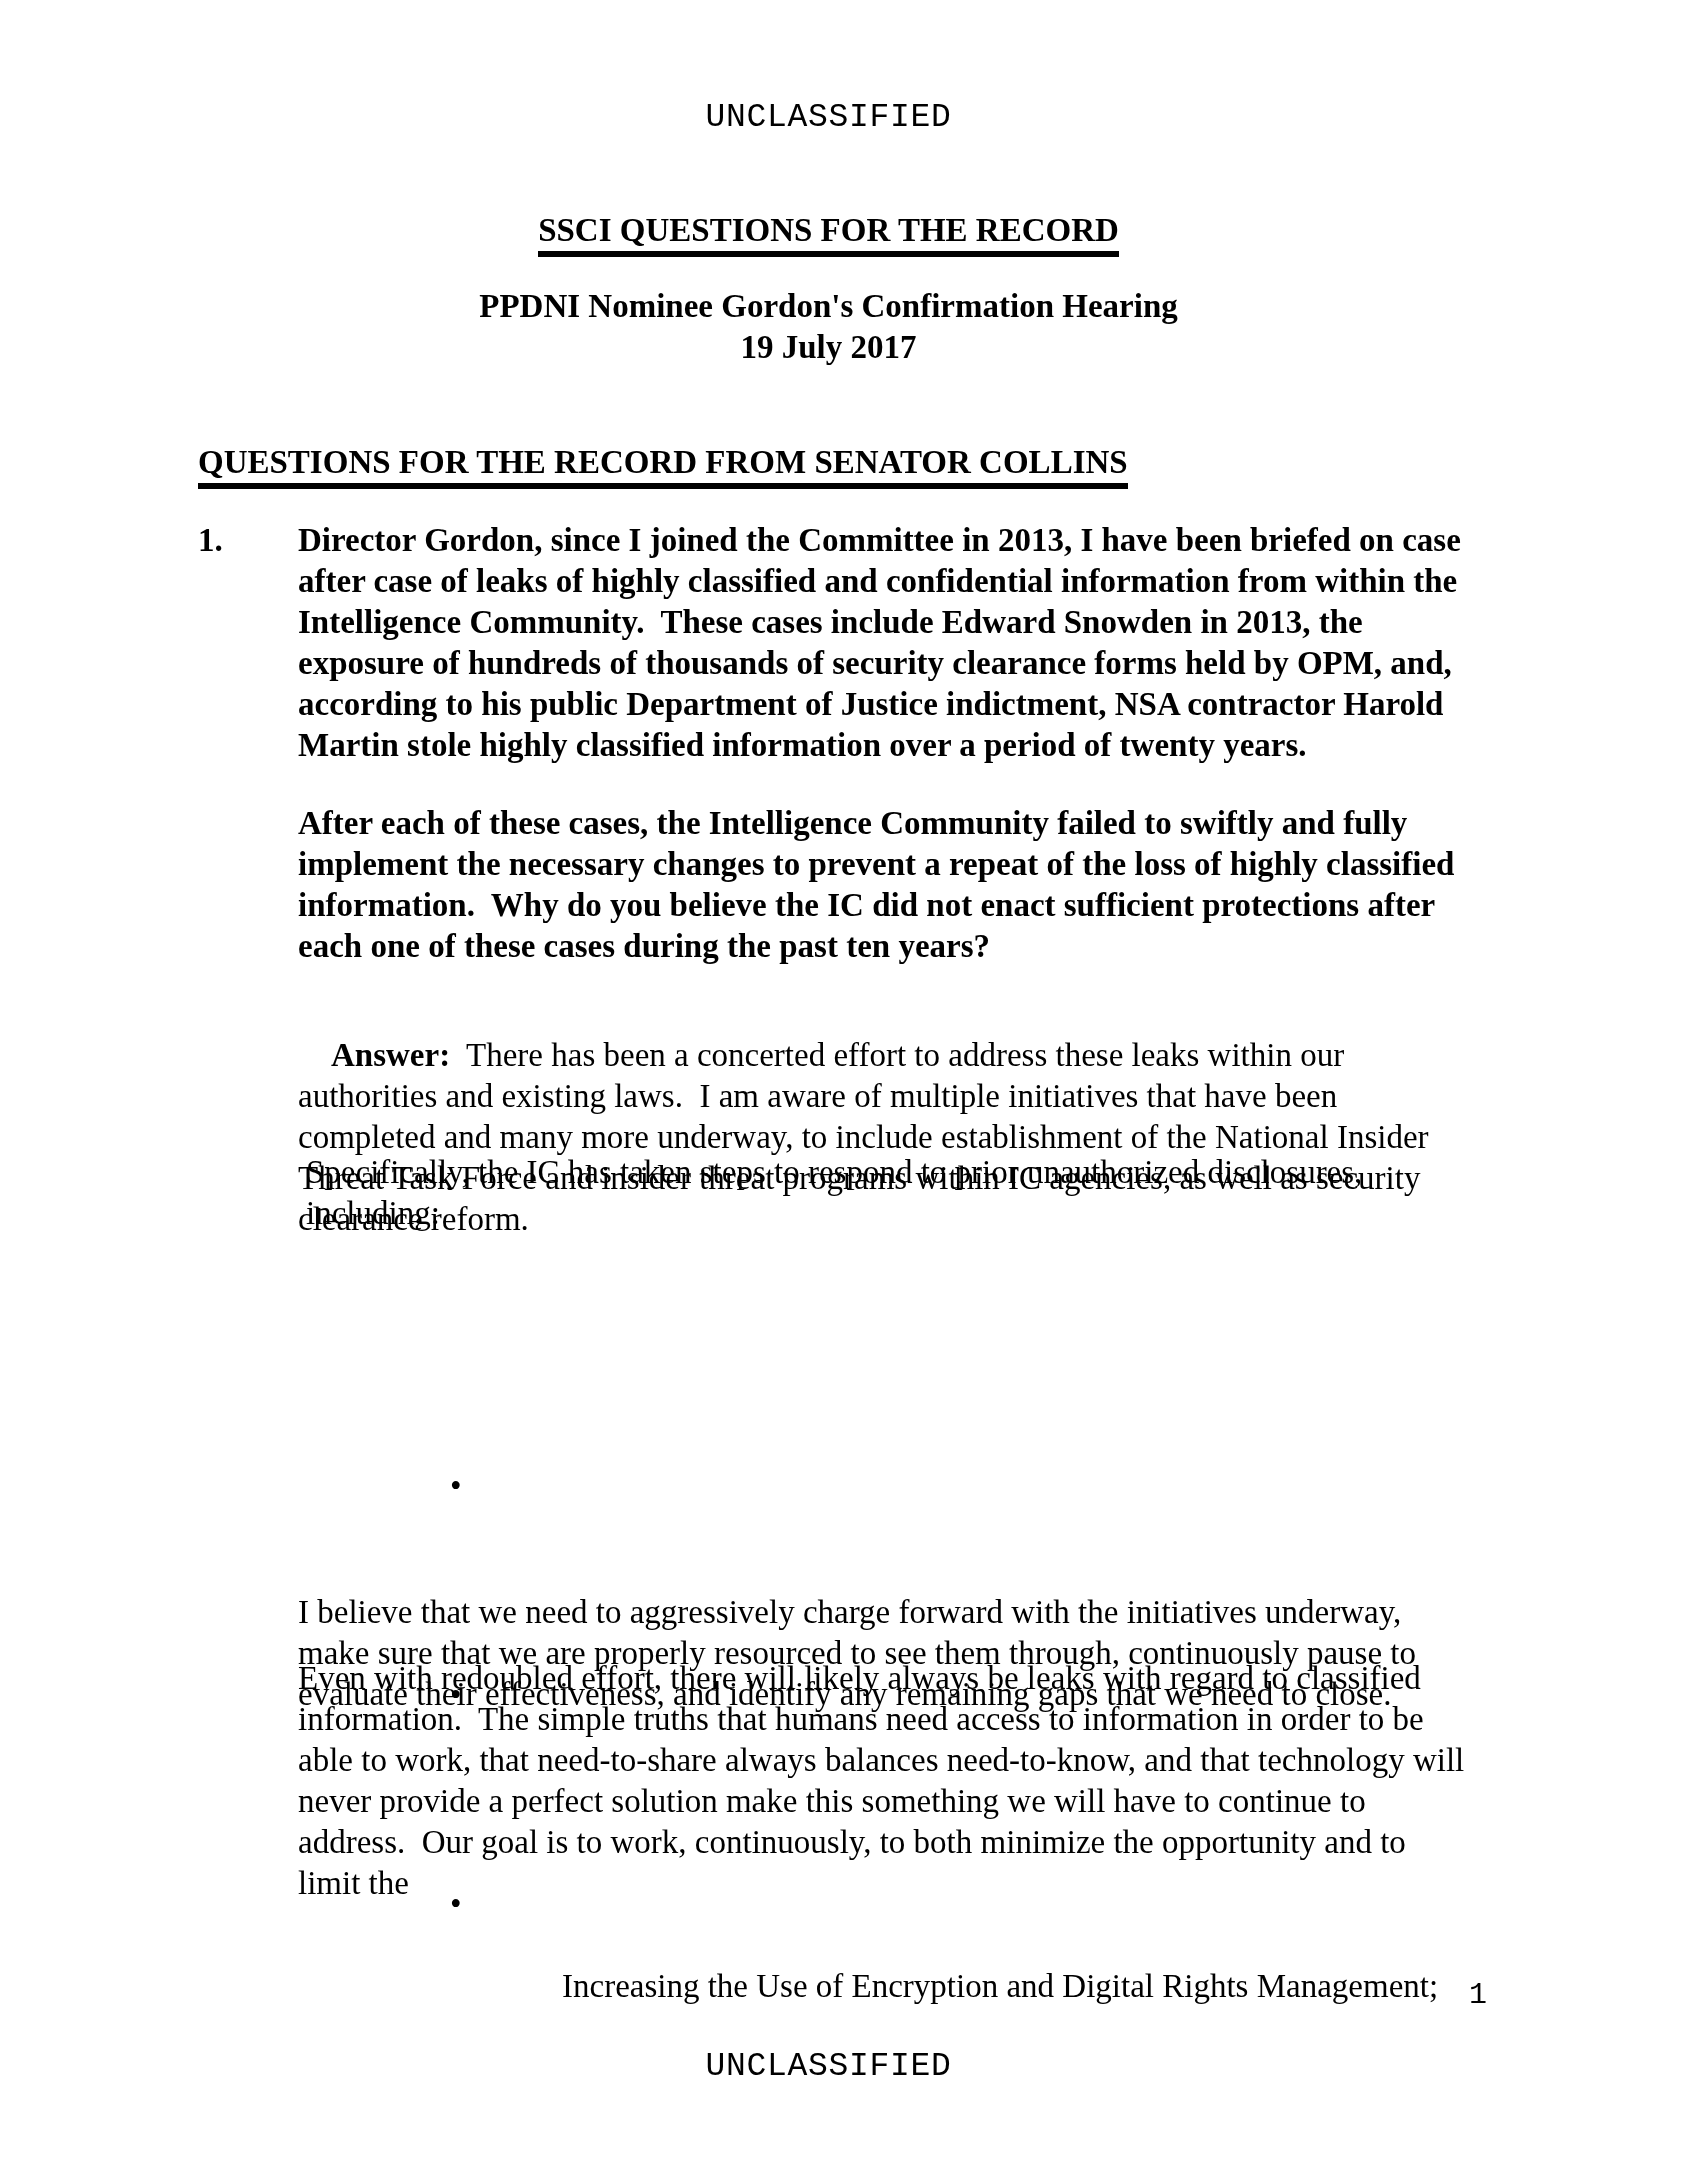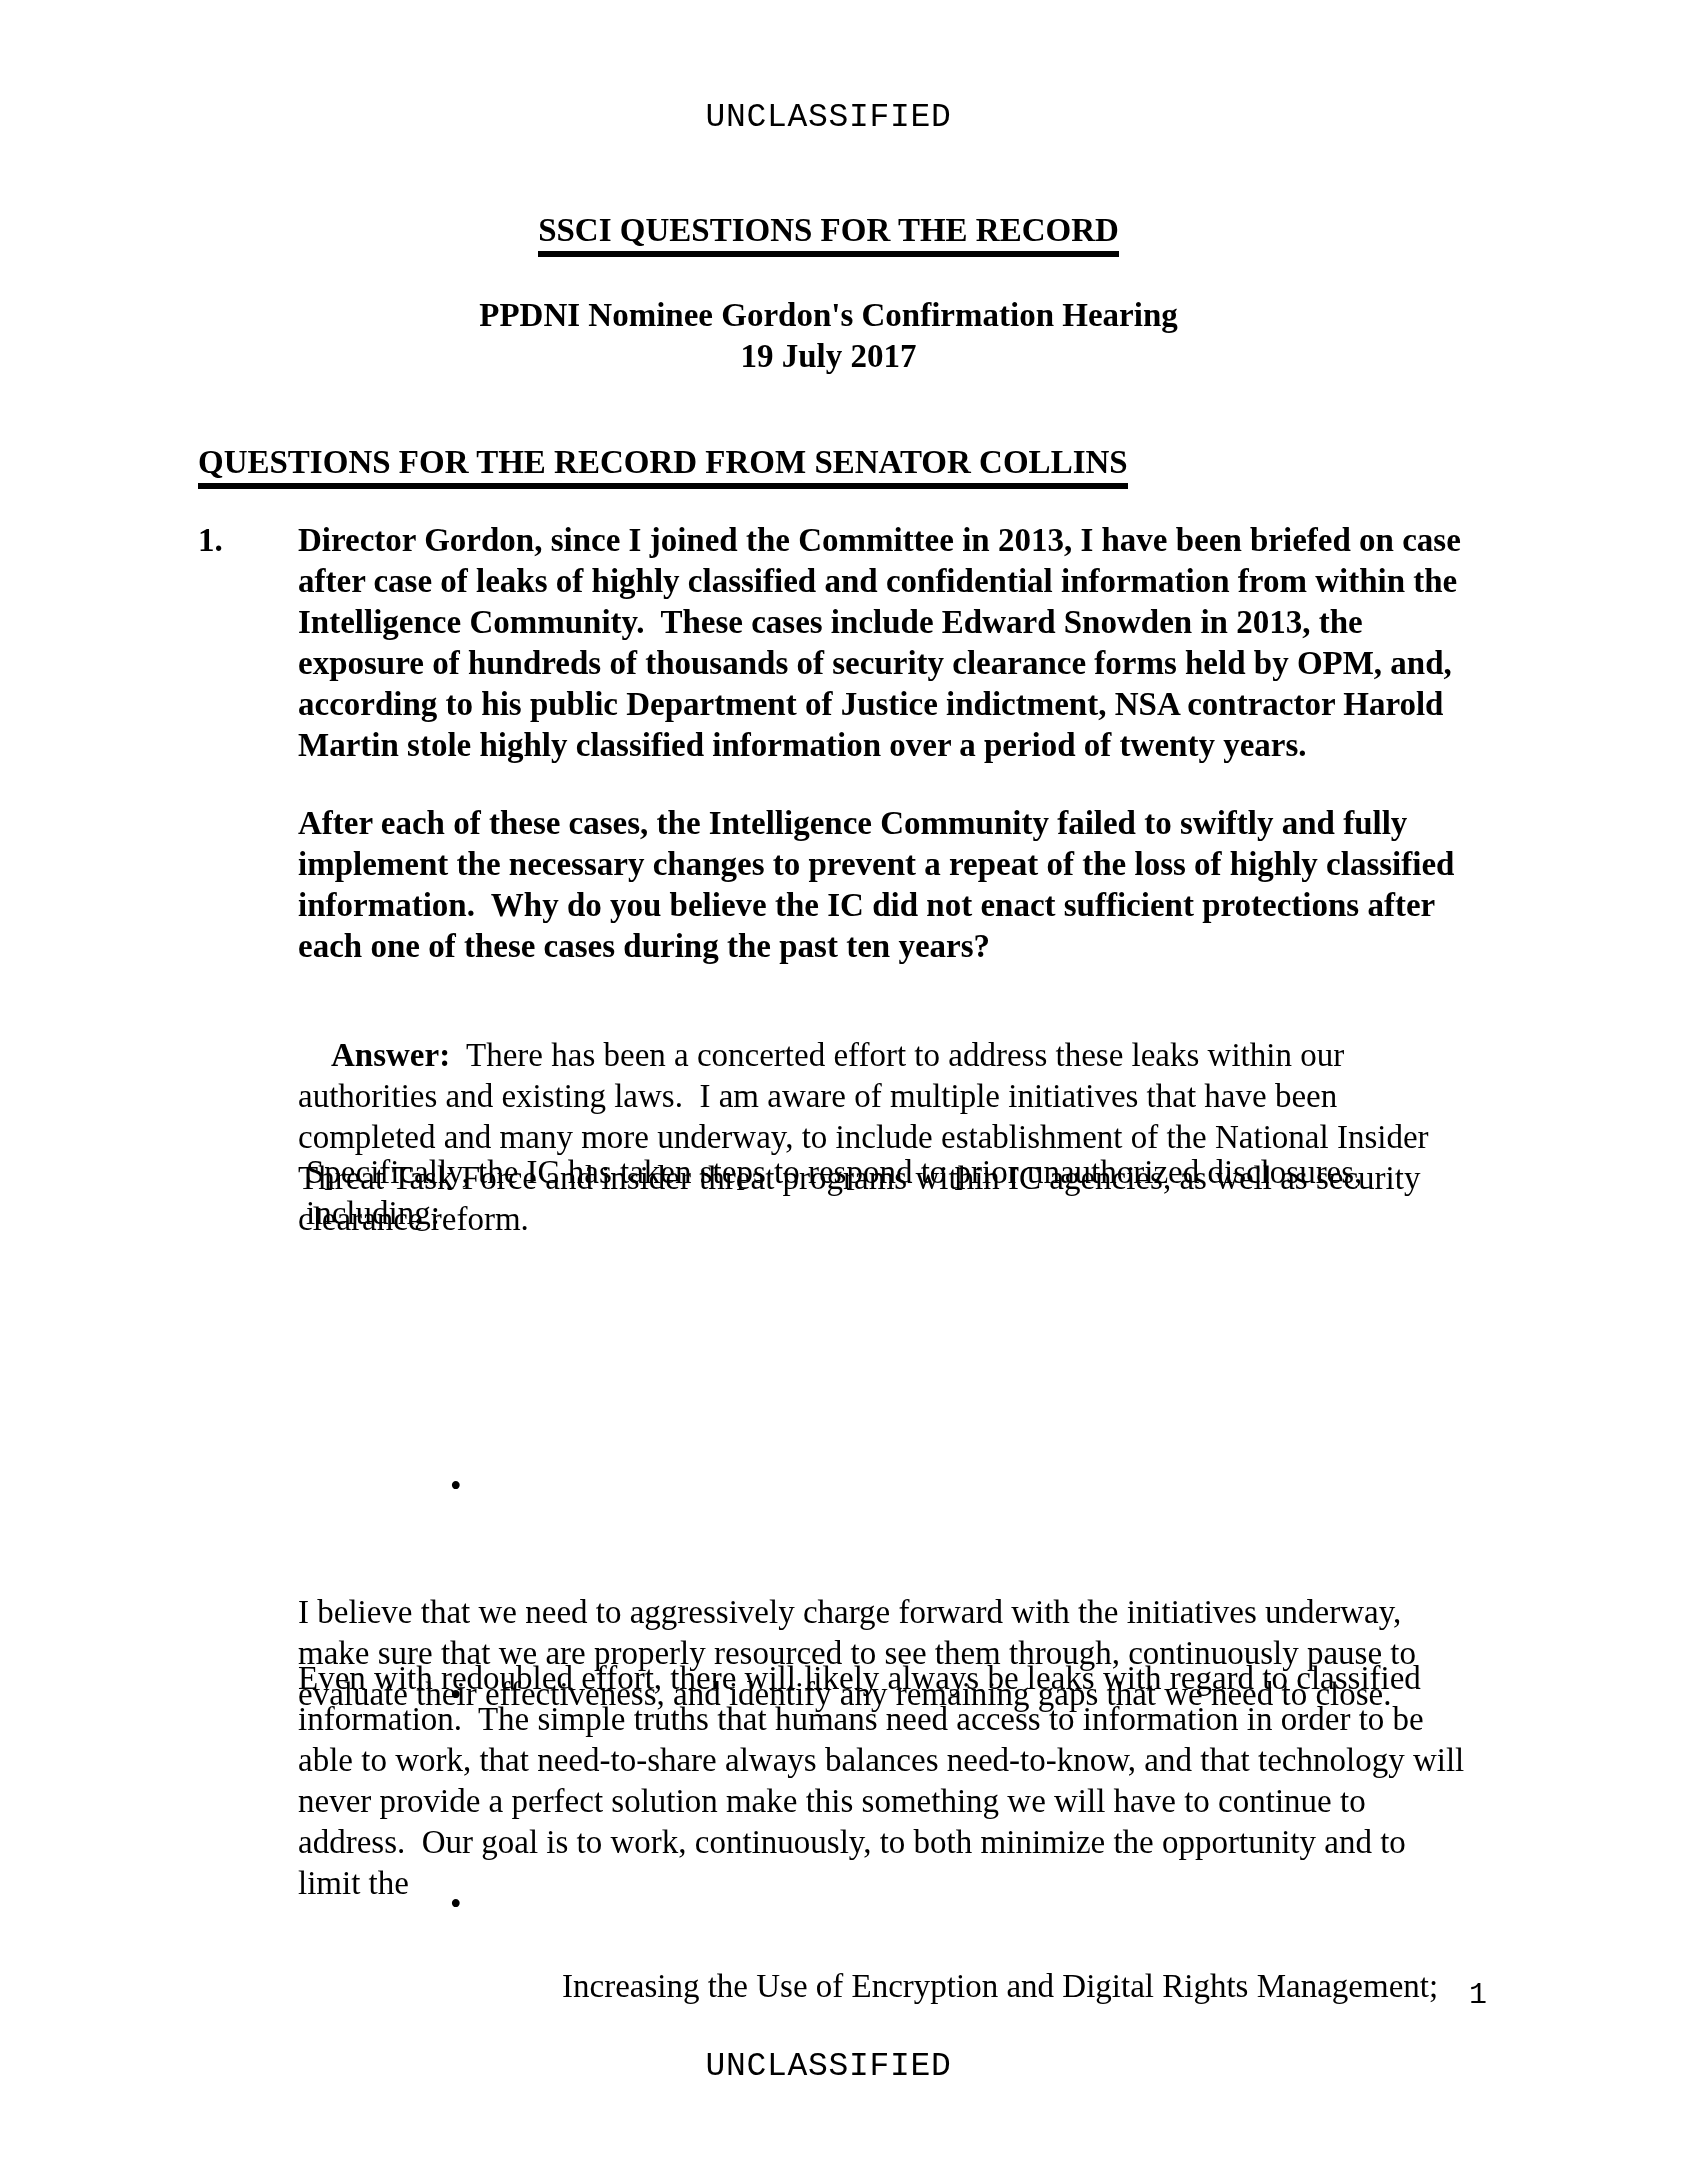--- a/index.html
+++ b/index.html
@@ -32,21 +32,21 @@
     line-height: 33px;
     letter-spacing: 0.7px;
   }
   .bold { font-weight: bold; }
   .underlined {
     display: inline-block;
     border-bottom: 6.6px solid #000000;
     padding-bottom: 0;
   }
   .doc-title { top: 210px; font-weight: bold; }
-  .doc-subtitle { top: 295px; font-weight: bold; }
+  .doc-subtitle { top: 286px; font-weight: bold; }
   .section-heading {
     position: absolute;
     left: 198px;
     top: 442px;
     font-weight: bold;
   }
   .body-block {
     position: absolute;
     left: 298px;
     width: 1174px;

